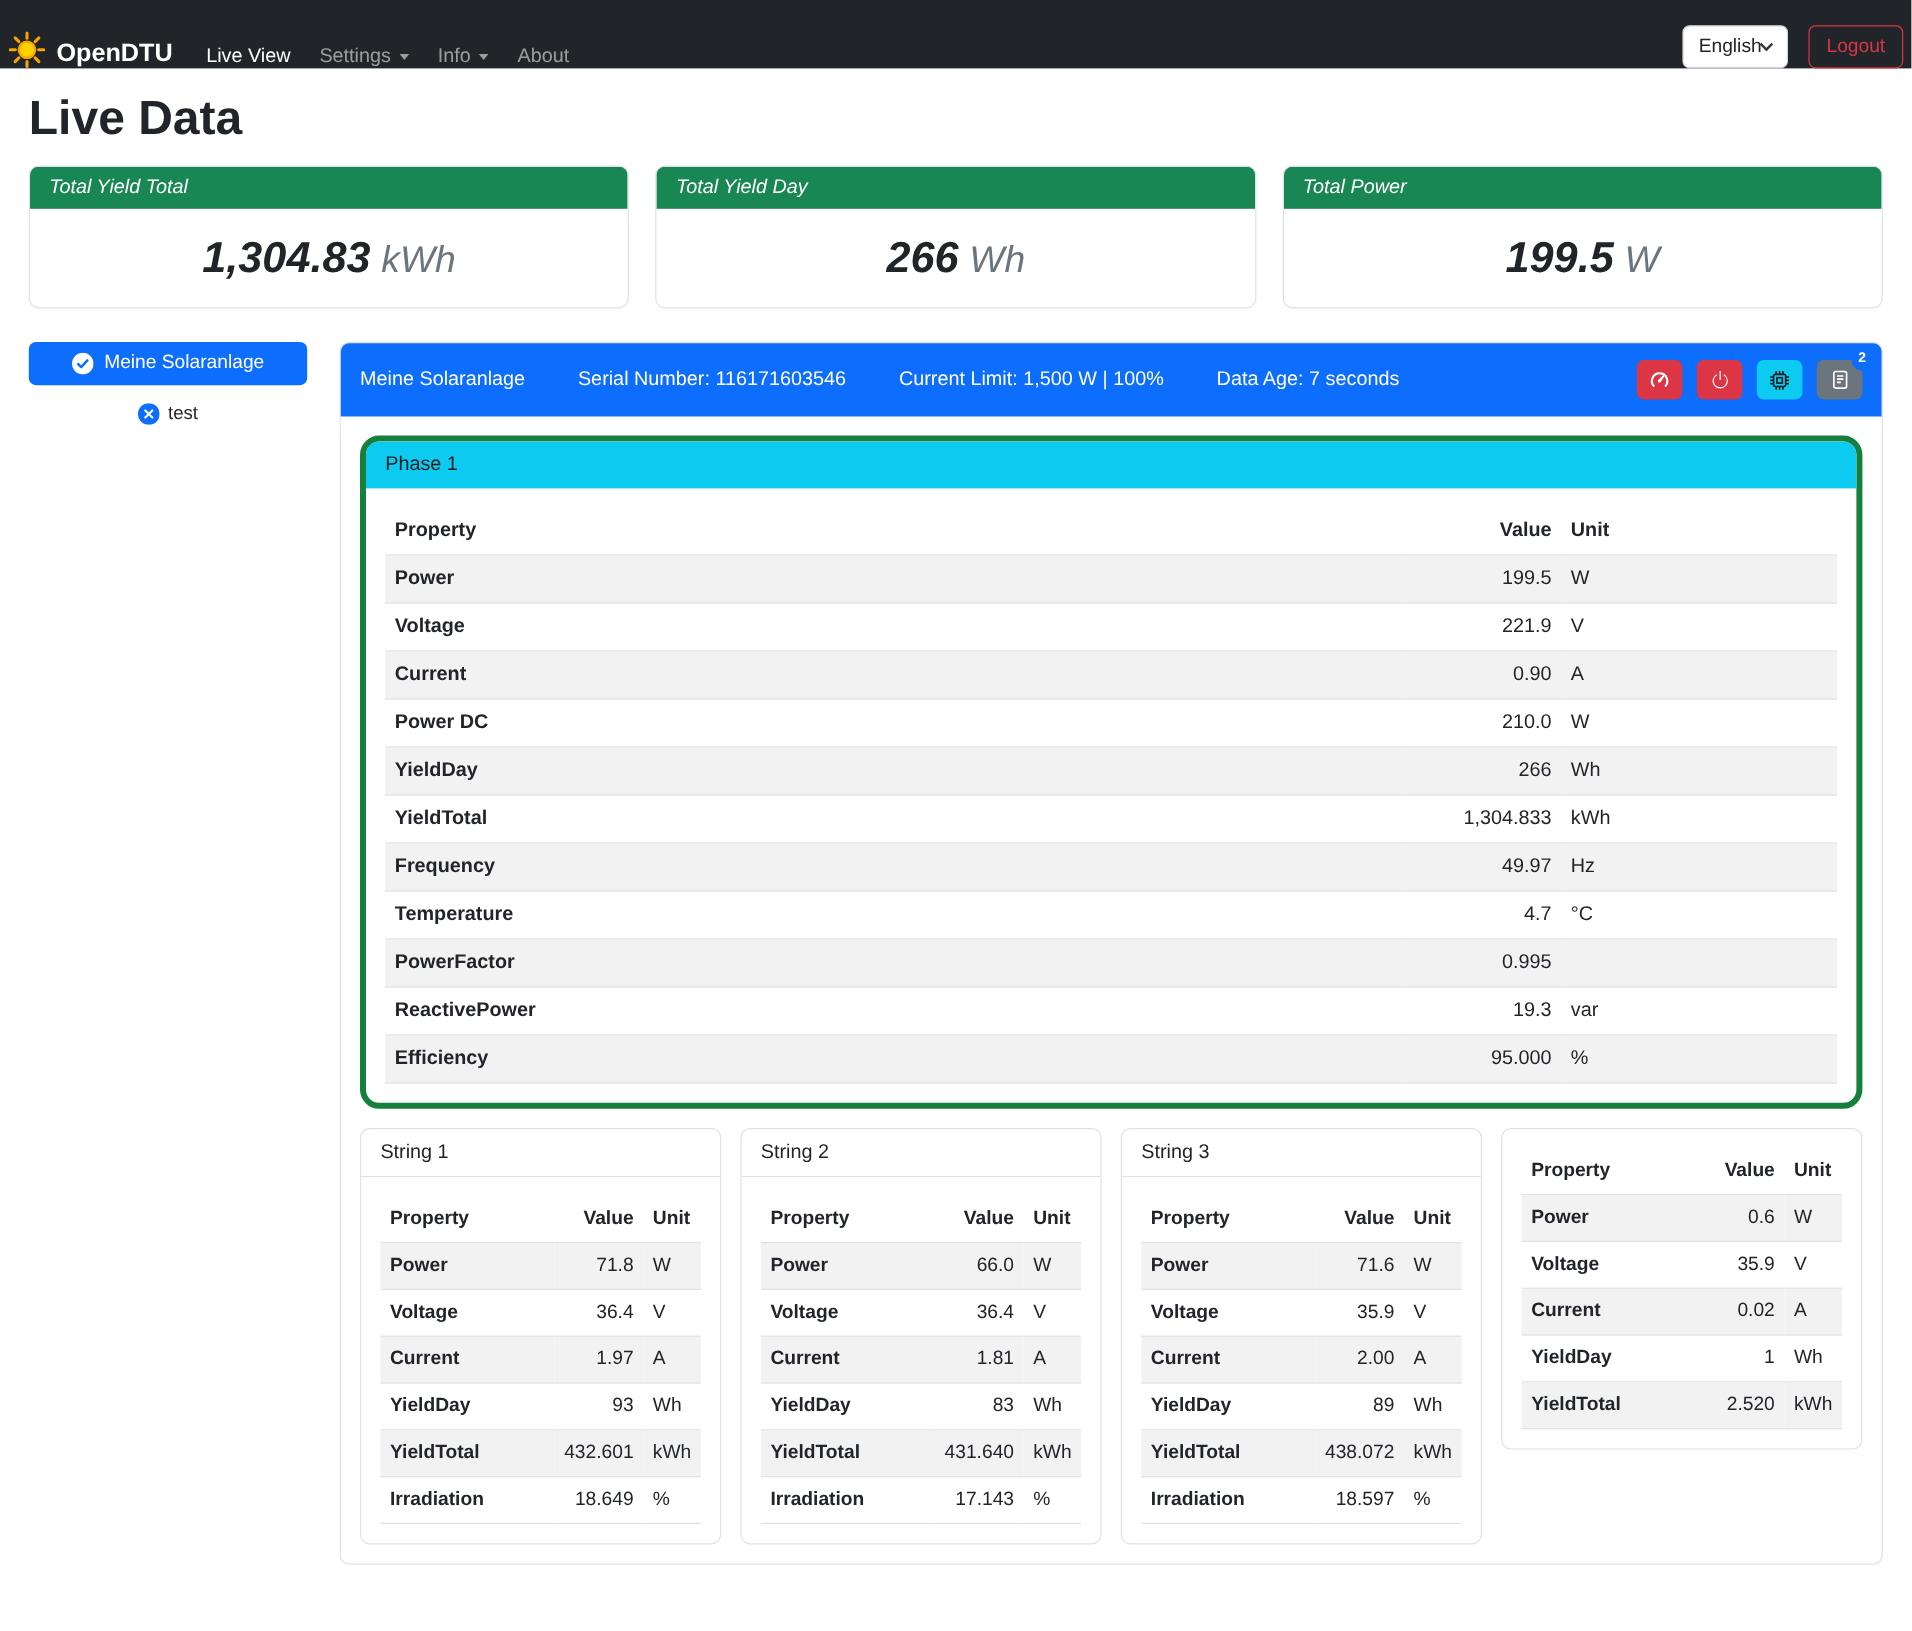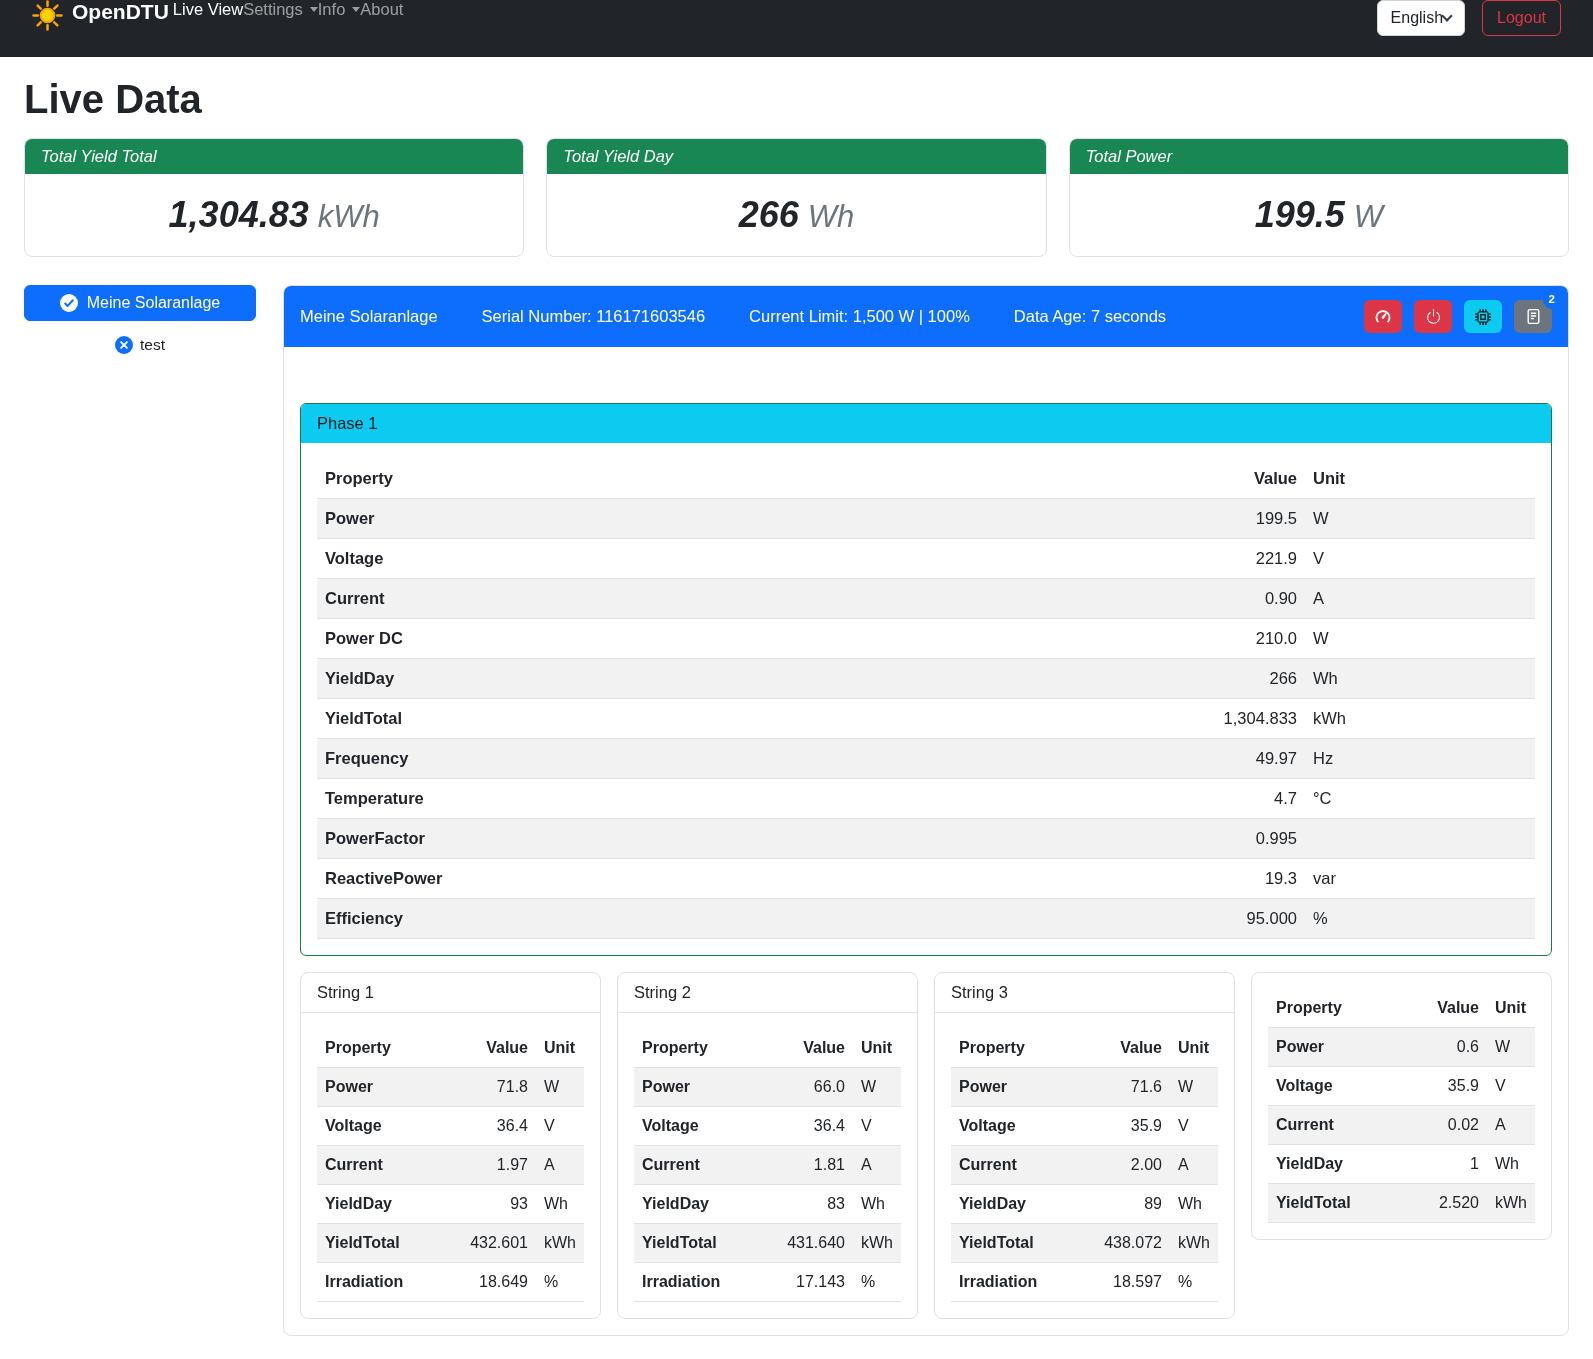--- a/index.html
+++ b/index.html
@@ -5,24 +5,24 @@
 <style>
   * { box-sizing: border-box; }
   html,body { margin:0; padding:0; background:#fff; }
   body {
     width:1593px; min-height:1359px;
     font-family:"Liberation Sans", sans-serif;
     color:#212529; font-size:16px;
   }
 
   
-  .navbar { height:57px; background:#212529; display:flex; align-items:flex-start; padding:0 32px; }
+  .navbar { height:57px; background:#212529; display:flex; align-items:flex-end; padding:0 7px; }
   .logo { display:flex; align-items:center; }
   .brand { color:#fff; font-size:21px; font-weight:600; margin:0 4px 0 9px; }
-  .nav-link { color:rgba(255,255,255,.55); font-size:16.5px; text-decoration:none; cursor:pointer; display:inline-flex; align-items:center; }
+  .nav-link { color:rgba(255,255,255,.55); font-size:16.5px; margin-left:24px; text-decoration:none; cursor:pointer; display:inline-flex; align-items:center; }
   .nav-link.active { color:#fff; }
   .caret { display:inline-block; margin-left:7px; width:0; height:0;
     border-left:4.5px solid transparent; border-right:4.5px solid transparent; border-top:5px solid currentColor; }
   .nav-right { margin-left:auto; display:flex; align-items:center; gap:17px; }
   .lang-select { background:#fff; border:1px solid #ced4da; border-radius:6px; padding:8px 13px; font-size:16px;
     color:#212529; display:flex; align-items:center; cursor:pointer; }
   .select-caret { width:8px; height:8px; border-right:2px solid #343a40; border-bottom:2px solid #343a40;
     transform:rotate(45deg); margin-top:-4px; }
   .logout-btn { background:transparent; border:1px solid #dc3545; color:#dc3545; border-radius:6px;
     padding:8px 14px; font-size:16px; cursor:pointer; font-family:inherit; }
@@ -54,21 +54,21 @@
   .icon-btn { width:38px; height:33px; border-radius:6px; border:none; display:flex; align-items:center;
     justify-content:center; cursor:pointer; position:relative; padding:0; }
   .icon-btn.danger { background:#dc3545; }
   .icon-btn.info { background:#0dcaf0; }
   .icon-btn.secondary { background:#6c757d; }
   .btn-badge { position:absolute; top:-9px; right:-9px; background:#0d6efd; color:#fff; font-size:11.5px;
     font-weight:600; border-radius:50rem; padding:3px 6px; line-height:1; }
 
   .main-body { padding:16px; }
 
-  .phase-card { border:1px solid #15803d; border-radius:6px; overflow:hidden;margin-top:40px; }
+  .phase-card { border:5px solid #15803d; border-radius:16px; overflow:hidden; }
   .phase-header { background:#0dcaf0; color:#1a1d20; padding:10px 16px; font-size:16.5px; }
   .phase-body { padding:16px; }
 
   
   .data-table { width:100%; border-collapse:collapse; font-size:16.5px; }
   .data-table th, .data-table td { padding:10px 8px; border-bottom:1px solid #dee2e6; text-align:left; }
   .data-table thead th { font-weight:700; }
   .data-table tbody tr:nth-child(odd) { background:#f2f2f2; }
   .cell-prop { font-weight:700; }
   .cell-val { text-align:right !important; }

